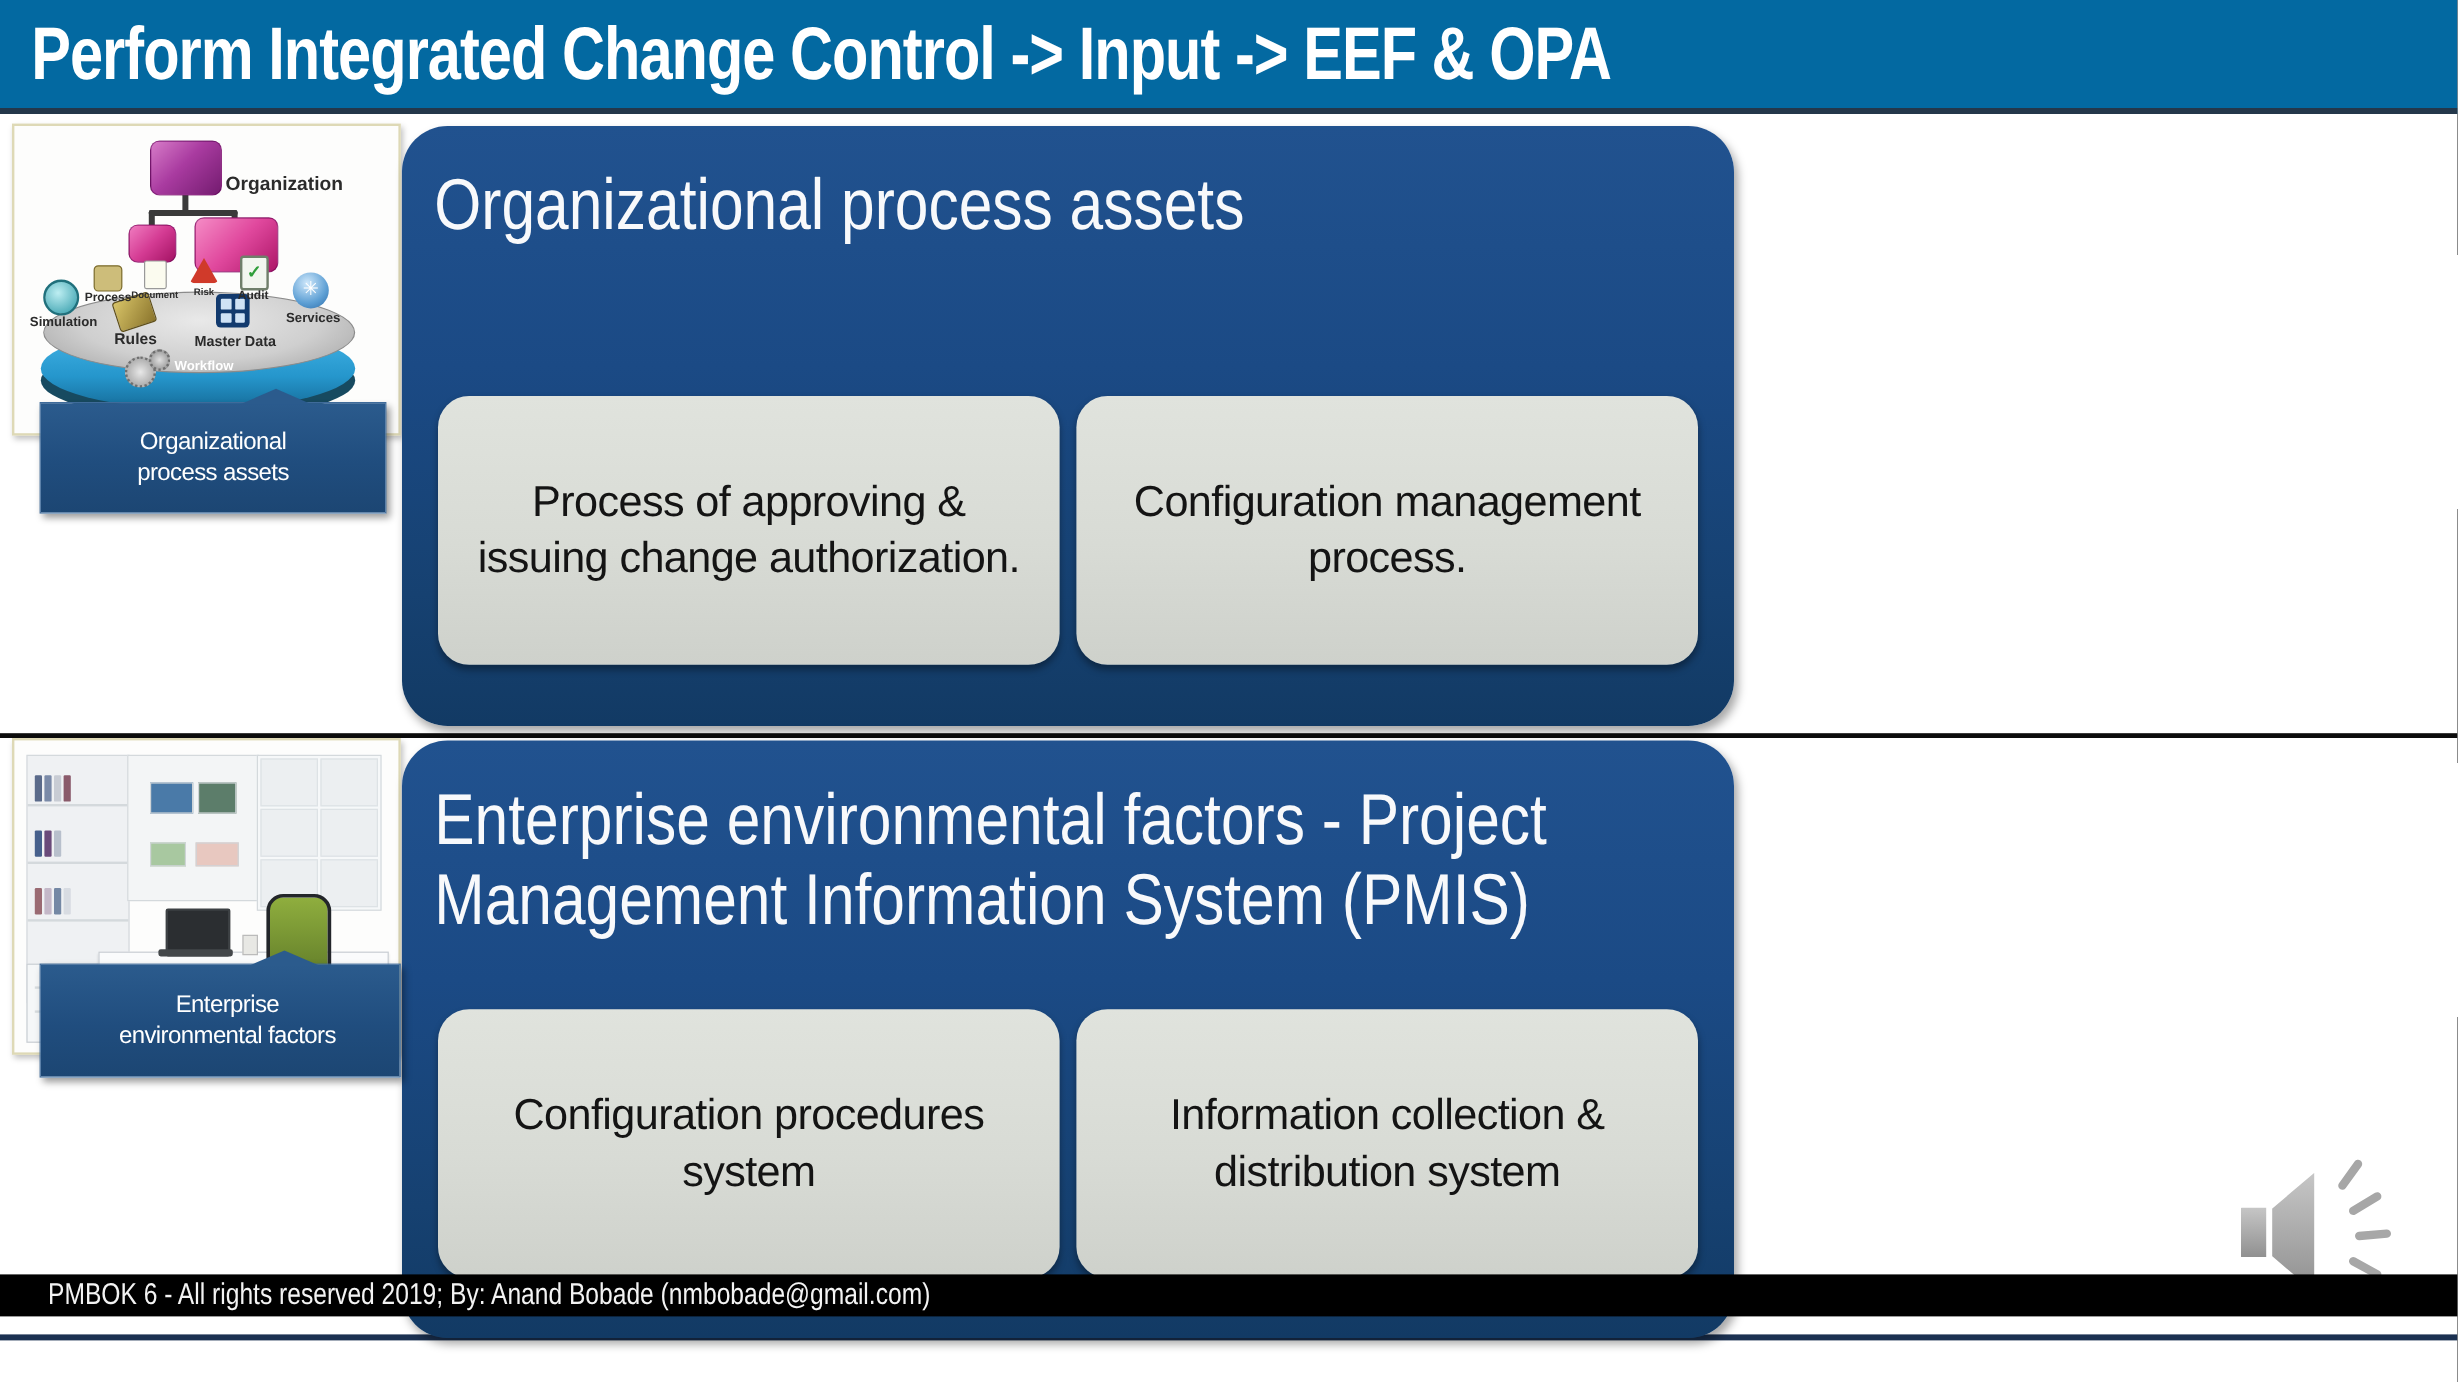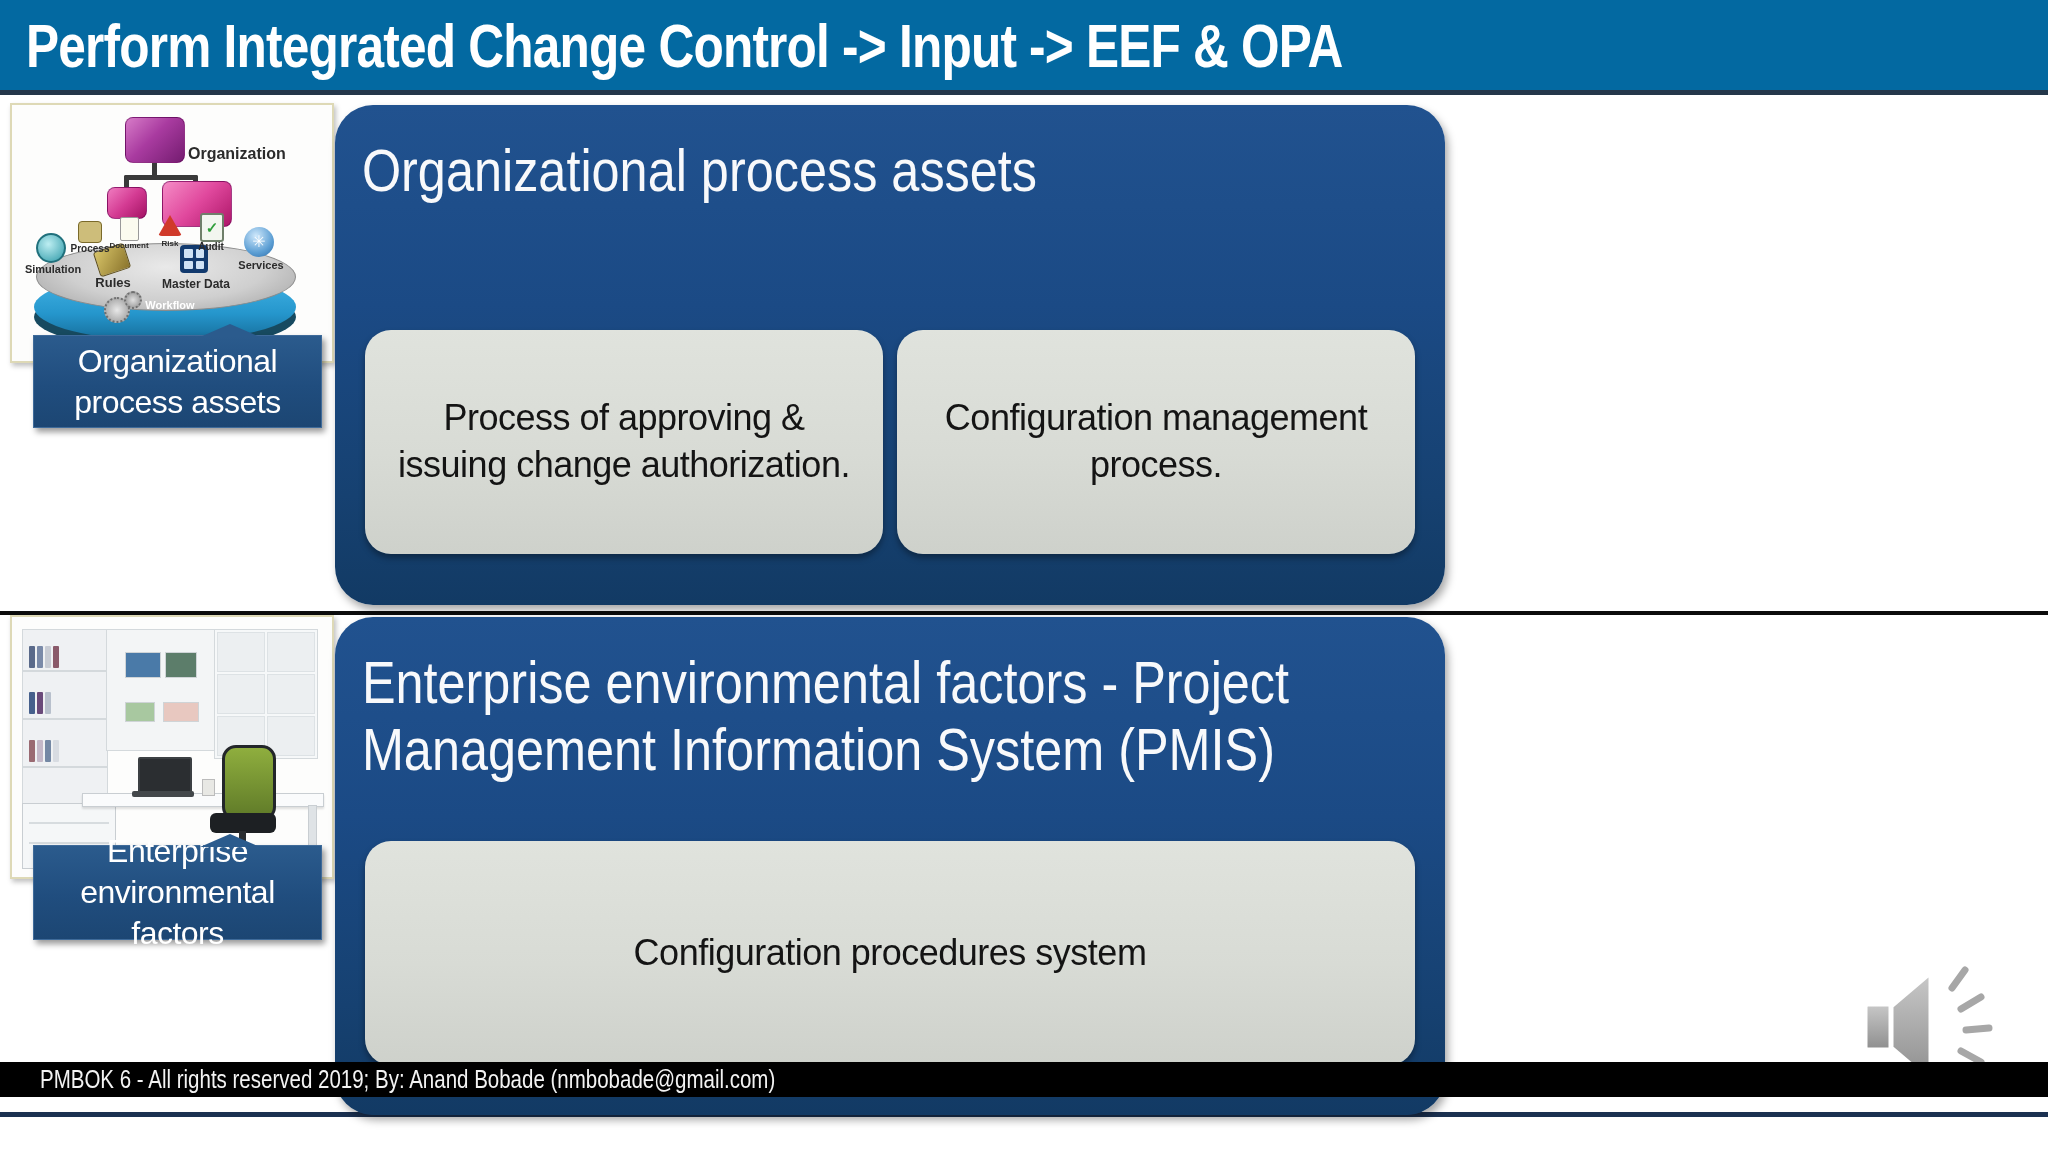--- a/index.html
+++ b/index.html
@@ -74,23 +74,23 @@
   .fig-opa{ top:103px; height:256px; }
   .fig-eef{ top:615px; height:260px; }
 
   .caption{
     position:absolute; left:33px; width:287px; z-index:4;
     background:linear-gradient(180deg,#2b5b8d 0%,#204d7e 55%,#1c4673 100%);
     border:1px solid #3f6b9a; box-shadow:3px 4px 6px rgba(0,0,0,0.4);
     display:flex; align-items:center; justify-content:center; text-align:center;
   }
   .cap-opa{ top:335px; height:91px; }
-  .cap-eef{ top:845px; height:93px; }
+  .cap-eef{ top:803px; height:93px;padding-left:12px; }
   .caption .c{
-    color:#fff; font-size:32px; line-height:1.28; letter-spacing:-0.5px;
+    color:#fff; font-size:20px; line-height:1.28; letter-spacing:-0.5px;
     white-space:pre-line;
   }
   .caption .bump{
     position:absolute; top:-12px; left:58%; width:0; height:0;
     border-left:30px solid transparent; border-right:30px solid transparent;
     border-bottom:13px solid #2b5b8d;
   }
 
   
   .fig-opa *{ position:absolute; }
@@ -313,20 +313,23 @@
     <span class="c">Enterprise
 environmental factors</span>
   </div>
 
   <section class="bluebox eef">
     <h2>Enterprise environmental factors - Project Management Information System (PMIS)</h2>
     <div class="cards">
       <div class="card">
         <span>Configuration procedures system</span>
       </div>
+      <div class="card">
+        <span>Information collection &amp; distribution system</span>
+      </div>
     </div>
   </section>
 
   <svg class="audio" width="150" height="135" viewBox="0 0 150 135">
     <defs>
       <linearGradient id="spk" x1="0" y1="0" x2="0" y2="1">
         <stop offset="0" stop-color="#c9c9c9"></stop>
         <stop offset="1" stop-color="#8d8d8d"></stop>
       </linearGradient>
     </defs>

